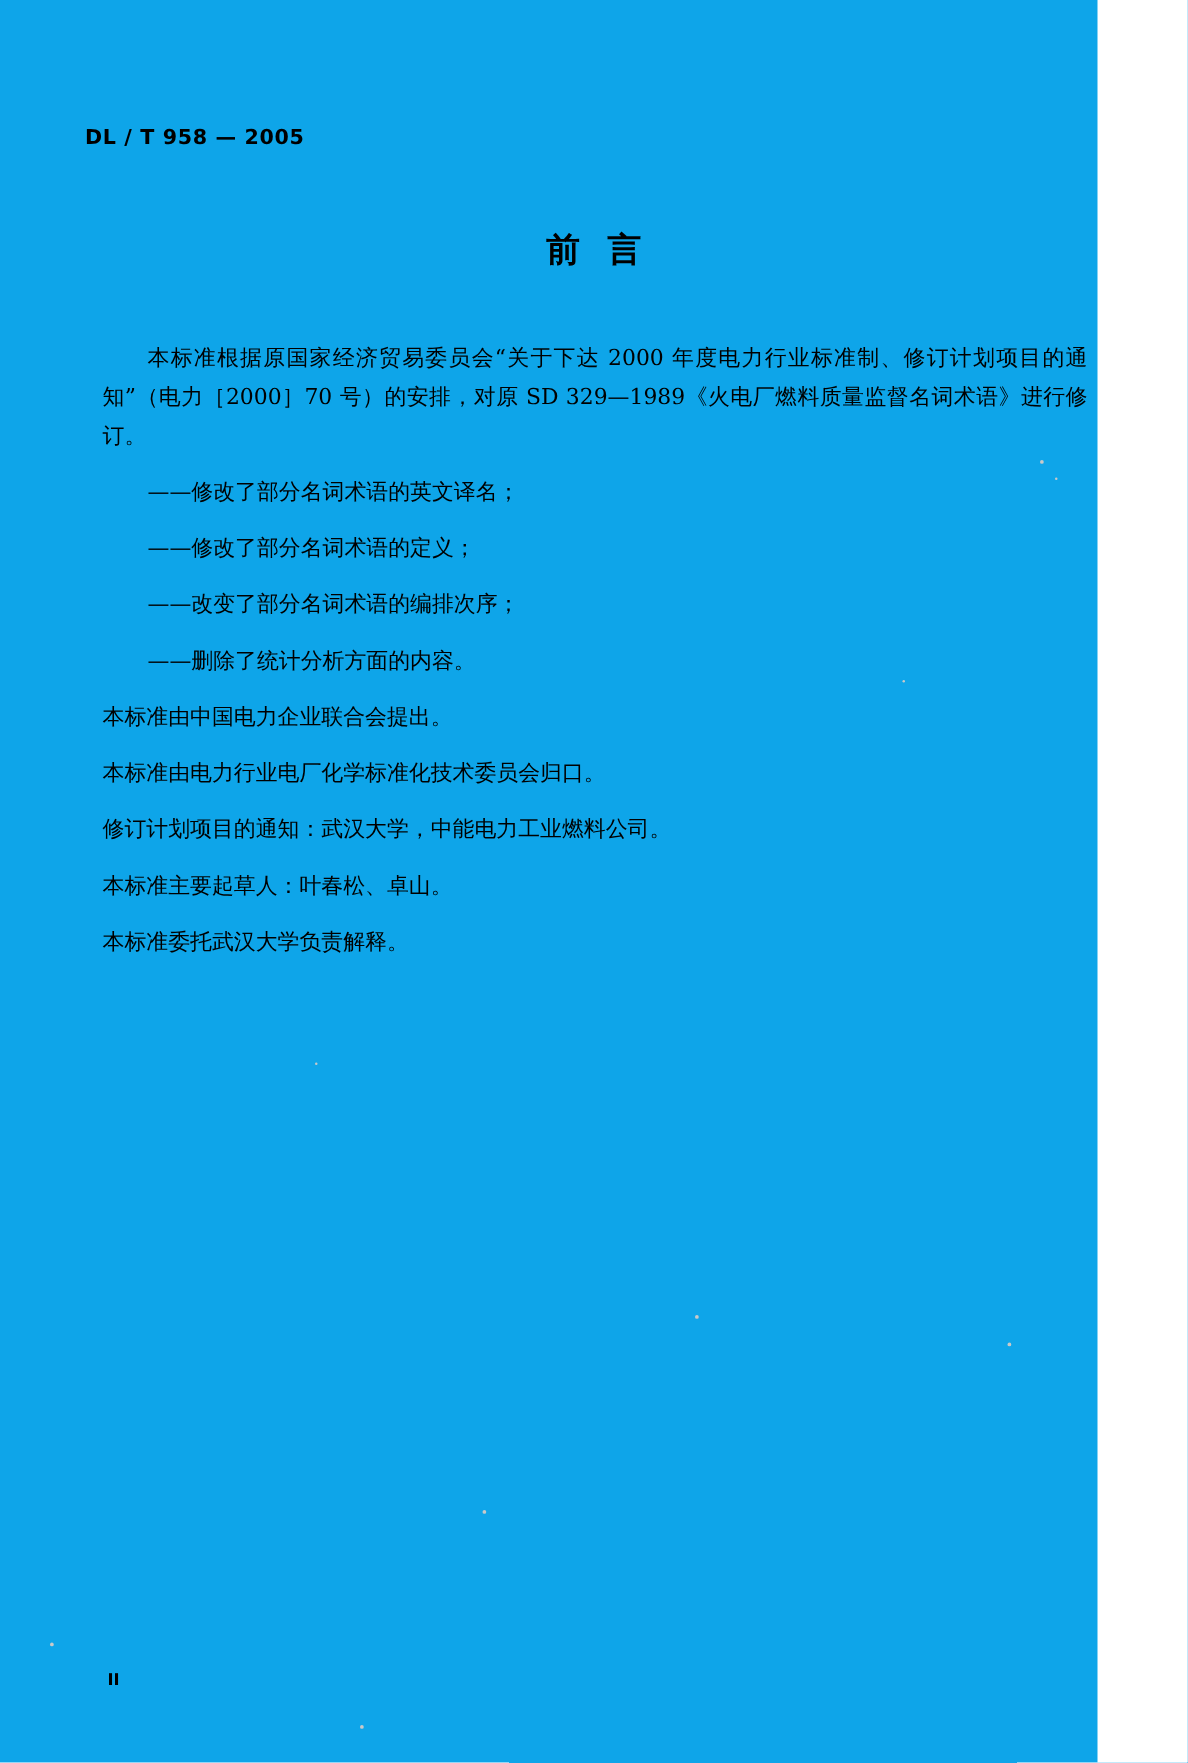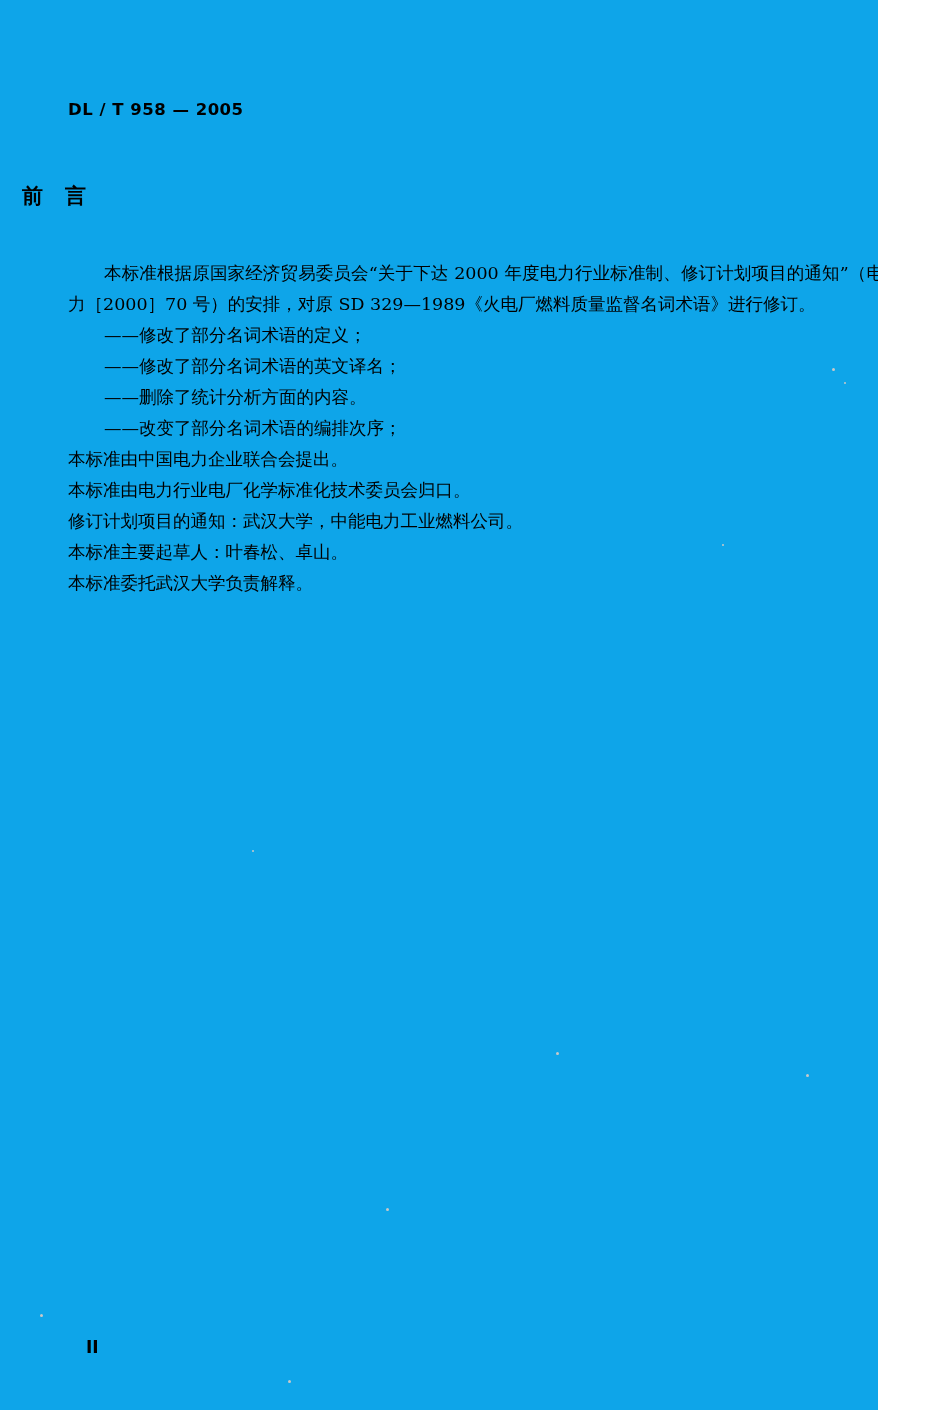--- a/index.html
+++ b/index.html
@@ -24,76 +24,77 @@
     font-weight: bold;
     font-size: 16.5px;
     letter-spacing: 0.5px;
     color: #000000;
   }
   .doc-title {
     position: absolute;
     left: 0;
     top: 182px;
     width: 950px;
+    text-align: center;
     font-family: Liberation Sans, sans-serif;
     font-weight: bold;
-    font-size: 21px;
+    font-size: 27px;
     letter-spacing: 22px;
     text-indent: 22px;
     color: #000000;
   }
   .body-block {
     position: absolute;
     left: 68px;
     top: 258px;
     width: 816px;
   }
   .para {
     font-size: 17.5px;
     line-height: 31px;
     text-align: justify;
     color: #000000;
-    margin: 0;
+    margin: 14px;
   }
   .para.indent {
     text-indent: 36px;
   }
   .para.dash {
     text-indent: 36px;
   }
   .page-number {
     position: absolute;
     left: 86px;
     top: 1337px;
     font-family: "DejaVu Sans", "Liberation Sans", sans-serif;
     font-weight: bold;
-    font-size: 17px;
+    font-size: 13px;
     color: #000000;
   }
   .speck {
     position: absolute;
     background: #c9c9c9;
     border-radius: 50%;
   }
 </style>
 </head>
 <body>
 
 <div class="page">
 
   <div class="std-number">DL / T 958 — 2005</div>
 
   <div class="doc-title">前言</div>
 
   <div class="body-block">
     <p class="para indent">本标准根据原国家经济贸易委员会“关于下达 2000 年度电力行业标准制、修订计划项目的通知”（电力［2000］70 号）的安排，对原 SD 329—1989《火电厂燃料质量监督名词术语》进行修订。</p>
+    <p class="para dash">——修改了部分名词术语的英文译名；</p>
     <p class="para dash">——修改了部分名词术语的定义；</p>
-    <p class="para dash">——修改了部分名词术语的英文译名；</p>
+    <p class="para dash">——改变了部分名词术语的编排次序；</p>
     <p class="para dash">——删除了统计分析方面的内容。</p>
-    <p class="para dash">——改变了部分名词术语的编排次序；</p>
     <p class="para">本标准由中国电力企业联合会提出。</p>
     <p class="para">本标准由电力行业电厂化学标准化技术委员会归口。</p>
     <p class="para">修订计划项目的通知：武汉大学，中能电力工业燃料公司。</p>
     <p class="para">本标准主要起草人：叶春松、卓山。</p>
     <p class="para">本标准委托武汉大学负责解释。</p>
   </div>
 
   <div class="page-number">II</div>
 
   <div class="speck" style="left:832px; top:368px; width:3px; height:3px;"></div>

